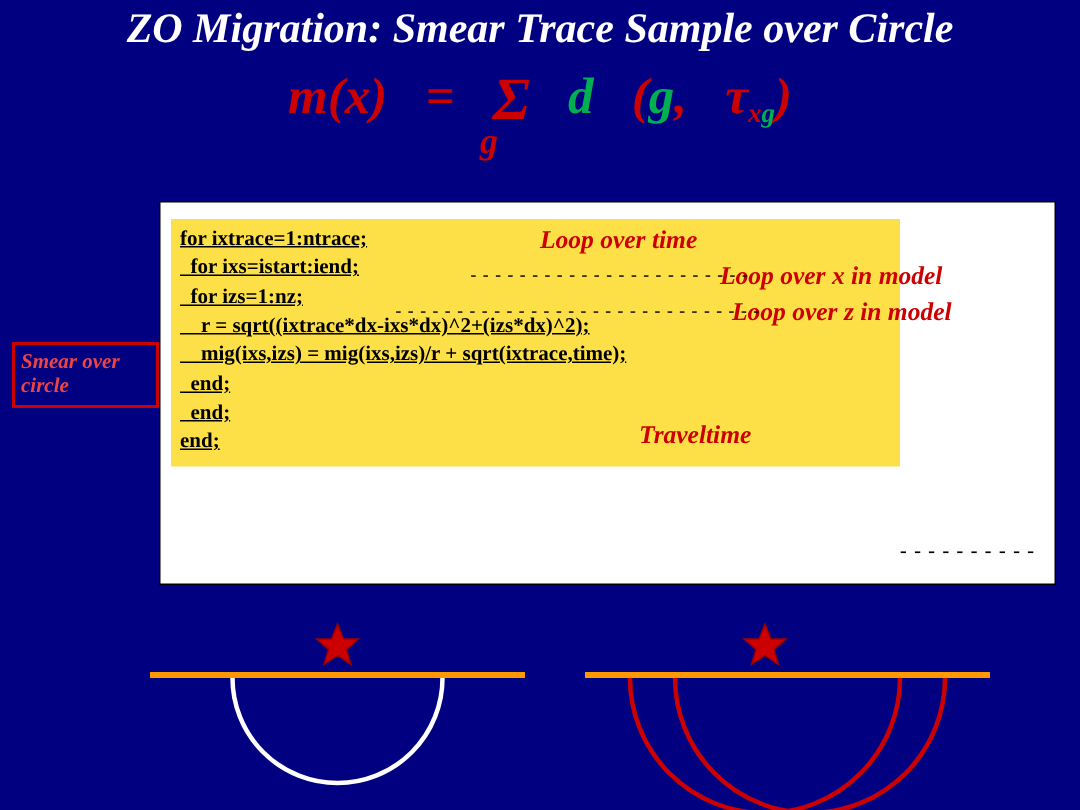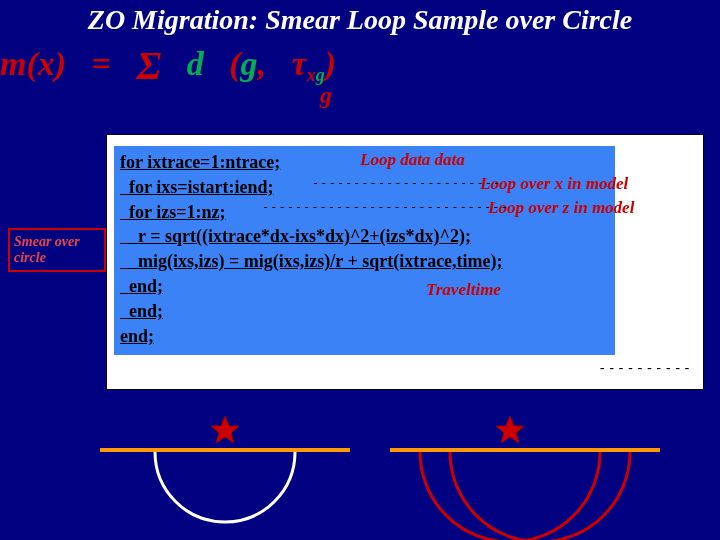--- a/index.html
+++ b/index.html
@@ -14,21 +14,21 @@
   }
   .title {
     color: white;
     font-style: italic;
     font-weight: bold;
     font-size: 28px;
     text-align: center;
     padding-top: 4px;
   }
   .formula {
-    text-align: left;
+    text-align: center;
     font-style: italic;
     font-weight: bold;
     font-size: 34px;
     margin-top: 2px;
     position: relative;
     height: 70px;
   }
   .formula .mx { color: #CC0000; }
   .formula .eq { color: #CC0000; }
   .formula .sigma { color: #CC0000; font-size: 40px; position: relative; top: 4px;}
@@ -67,25 +67,25 @@
     width: 596px;
     height: 254px;
     background: white;
     border: 1px solid #000;
   }
   .code-box {
     position: absolute;
     left: 114px;
     top: 146px;
     width: 474px;
-    background: #3b82f6;
-    padding: 4px 21px 6px 6px;
+    background: #fde047;
+    padding: 4px 6px 6px 6px;
     font-family: "Times New Roman", serif;
     font-weight: bold;
-    font-size: 18px;
+    font-size: 14px;
     line-height: 1.38;
   }
   .code-box div { text-decoration: underline; white-space: pre; }
   .annot {
     position: absolute;
     color: #CC0000;
     font-style: italic;
     font-weight: bold;
     font-size: 17px;
   }
@@ -106,21 +106,21 @@
     position: absolute;
     left: 100px;
     top: 390px;
     width: 600px;
     height: 150px;
   }
 </style>
 </head>
 <body>
 
-<div class="title">ZO Migration: Smear Loop Sample over Circle</div>
+<div class="title">ZO Migration: Smear Trace Sample over Circle</div>
 
 <div class="formula">
   <span class="mx">m(x)</span>
   <span class="eq">&nbsp;</span>
   <span class="eq">=</span>
   <span class="eq">&nbsp;</span>
   <span class="sigma">Σ</span>
   <span>&nbsp;</span>
   <span class="dsym">d</span>
   <span>&nbsp;</span>
@@ -138,21 +138,21 @@
   <div>for ixtrace=1:ntrace;</div>
   <div>  for ixs=istart:iend;</div>
   <div>  for izs=1:nz;</div>
   <div>    r = sqrt((ixtrace*dx-ixs*dx)^2+(izs*dx)^2);</div>
   <div>    mig(ixs,izs) = mig(ixs,izs)/r + sqrt(ixtrace,time);</div>
   <div>  end;</div>
   <div>  end;</div>
   <div>end;</div>
 </div>
 
-<div class="annot" style="left:360px; top:150px;">Loop data data</div>
+<div class="annot" style="left:360px; top:150px;">Loop over time</div>
 <div class="annot" style="left:480px; top:174px;">Loop over x in model</div>
 <div class="dashes" style="left:312px; top:176px; font-size:12px;">-----------------------</div>
 <div class="annot" style="left:488px; top:198px;">Loop over z in model</div>
 <div class="dashes" style="left:262px; top:200px; font-size:12px;">------------------------------</div>
 <div class="annot" style="left:426px; top:244px;margin-top:36px;">Traveltime</div>
 <div class="dashes-end" style="left:598px; top:360px;">----------</div>
 
 <svg class="diagram" viewBox="0 0 600 150">
 
   <line x1="0" y1="60" x2="250" y2="60" stroke="#FF9900" stroke-width="4"></line>

